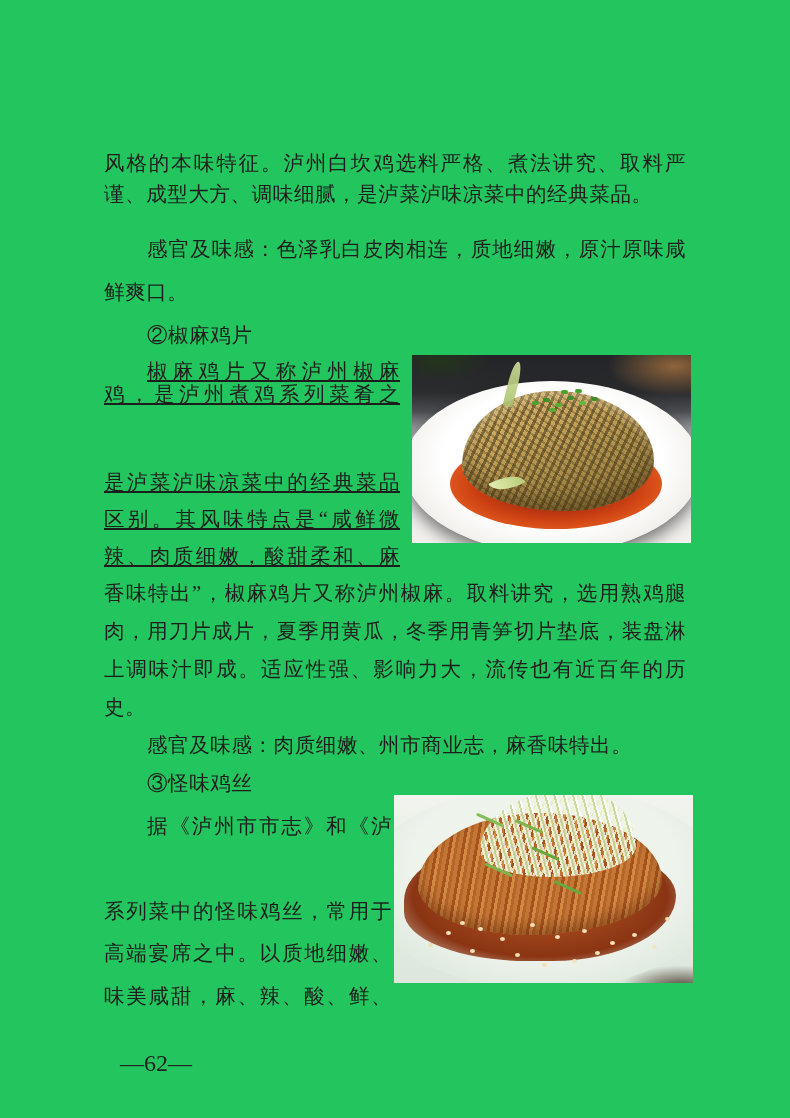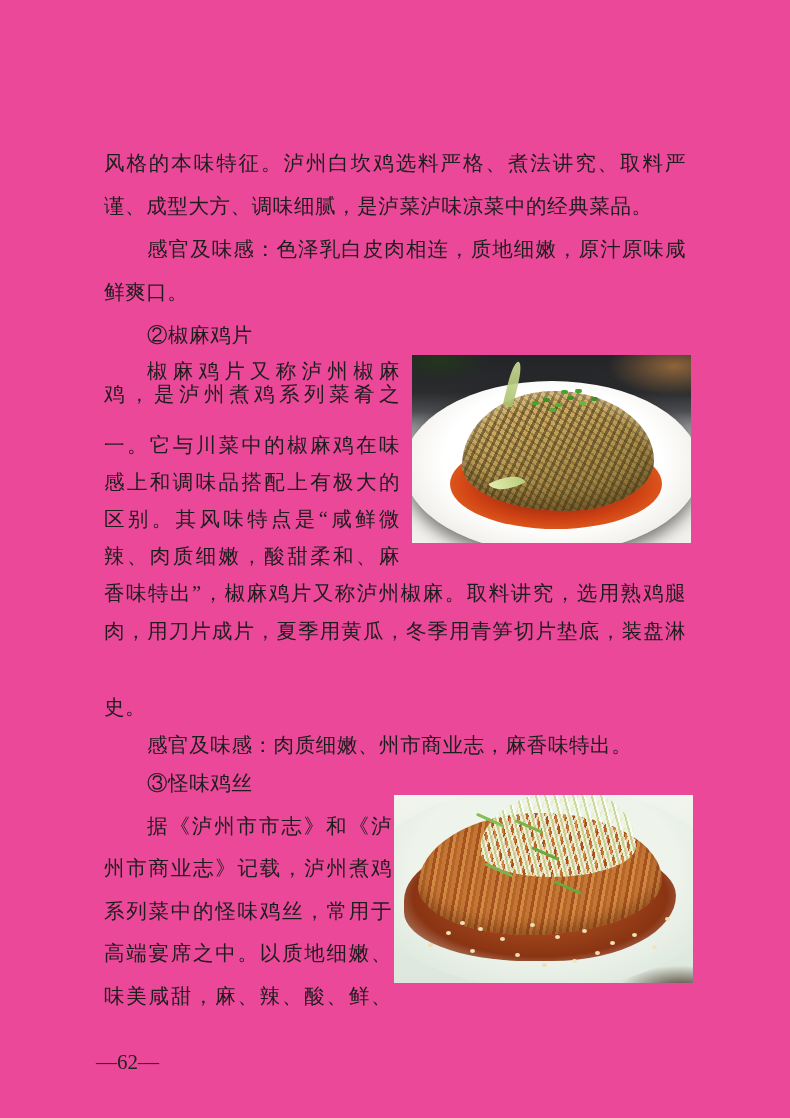--- a/index.html
+++ b/index.html
@@ -1,31 +1,31 @@
 <!DOCTYPE html>
 <html><head>
 <meta charset="utf-8">
 <style>
   html,body { margin:0; padding:0; background:#ffffff; }
   .page {
-    position:relative; width:790px; height:1118px; background:#ec4899;
+    position:relative; width:790px; height:1118px; background:#22c55e;
     font-family:"Liberation Serif","DejaVu Serif",serif;
     color:#1d1d1d; overflow:hidden;
   }
   .ln {
     position:absolute; left:104px; font-size:20.5px; line-height:1.15;
     white-space:nowrap; letter-spacing:0.6px;
   }
   .full { width:582px; }
-  .n2   { width:296px; }
+  .n2   { width:296px;text-decoration:underline; }
   .n3   { width:288px; }
   .j    { white-space:normal; text-align:justify; text-align-last:justify; overflow:hidden; height:26px; }
   .ind  { text-indent:43px; }
   .footer {
-    position:absolute; left:96px; top:1050px; font-size:21px;
+    position:absolute; left:120px; top:1050px; font-size:24px;
     color:#222; letter-spacing:0px;
   }
   
   .photo { position:absolute; overflow:hidden; }
   #photo1 {
     left:412px; top:355px; width:279px; height:188px;
     background:
       radial-gradient(ellipse 95px 42px at 94% 6%, rgba(154,107,60,.9), rgba(154,107,60,0) 70%),
       radial-gradient(ellipse 70px 30px at 10% 3%, rgba(35,55,28,.95), rgba(35,55,28,0) 70%),
       linear-gradient(180deg,#232427 0%,#2b2c2e 20%,#4c4d51 30%,#8e8f93 38%,#c9c9c7 48%,#ededeb 62%,#f2f1ee 100%);
@@ -79,43 +79,42 @@
                95px 14px 0 #f2e3bd, 122px 8px 0 #efdfb5, 150px 20px 0 #f2e3bd, -32px 22px 0 #efdfb5,
                10px 28px 0 #f2e3bd, 55px 32px 0 #efdfb5, 135px 30px 0 #f2e3bd, 172px 12px 0 #efdfb5,
                192px 24px 0 #f2e3bd, 82px 42px 0 #efdfb5, 112px 38px 0 #f2e3bd, 205px -4px 0 #efdfb5; }
 </style>
 </head>
 <body>
 
 <div class="page">
 
   <div class="ln full j" style="top:152px">风格的本味特征。泸州白坎鸡选料严格、煮法讲究、取料严</div>
-  <div class="ln full" style="top:195px">谨、成型大方、调味细腻，是泸菜泸味凉菜中的经典菜品。</div>
+  <div class="ln full" style="top:183px">谨、成型大方、调味细腻，是泸菜泸味凉菜中的经典菜品。</div>
 
   <div class="ln full j ind" style="top:238px">感官及味感：色泽乳白皮肉相连，质地细嫩，原汁原味咸</div>
   <div class="ln full" style="top:281px">鲜爽口。</div>
 
   <div class="ln full ind" style="top:324px">②椒麻鸡片</div>
 
   <div class="ln n2 j ind" style="top:360px">椒麻鸡片又称泸州椒麻</div>
   <div class="ln n2 j" style="top:383px">鸡，是泸州煮鸡系列菜肴之</div>
-  <div class="ln n2 j" style="top:434px">一。它与川菜中的椒麻鸡在味</div>
-  <div class="ln n2 j" style="top:471px">感上和调味品搭配上有极大的</div>
+  <div class="ln n2 j" style="top:471px">是泸菜泸味凉菜中的经典菜品</div>
   <div class="ln n2 j" style="top:508px">区别。其风味特点是“咸鲜微</div>
   <div class="ln n2 j" style="top:545px">辣、肉质细嫩，酸甜柔和、麻</div>
 
   <div class="ln full j" style="top:582px">香味特出”，椒麻鸡片又称泸州椒麻。取料讲究，选用熟鸡腿</div>
   <div class="ln full j" style="top:620px">肉，用刀片成片，夏季用黄瓜，冬季用青笋切片垫底，装盘淋</div>
+  <div class="ln full j" style="top:658px">上调味汁即成。适应性强、影响力大，流传也有近百年的历</div>
   <div class="ln full" style="top:696px">史。</div>
   <div class="ln full ind" style="top:734px">感官及味感：肉质细嫩、州市商业志，麻香味特出。</div>
 
   <div class="ln n3 j ind" style="top:815px">据《泸州市市志》和《泸</div>
 
   <div class="ln full ind" style="top:772px">③怪味鸡丝</div>
-  <div class="ln n3 j" style="top:857px">州市商业志》记载，泸州煮鸡</div>
   <div class="ln n3 j" style="top:900px">系列菜中的怪味鸡丝，常用于</div>
   <div class="ln n3 j" style="top:942px">高端宴席之中。以质地细嫩、</div>
   <div class="ln n3 j" style="top:985px">味美咸甜，麻、辣、酸、鲜、</div>
 
   <figure class="photo" id="photo1" style="margin:0">
     <span class="p1-plate"></span>
     <span class="p1-oil"></span>
     <span class="p1-chicken"></span>
     <span class="p1-scallion"></span>
     <span class="p1-garnish-a"></span>

